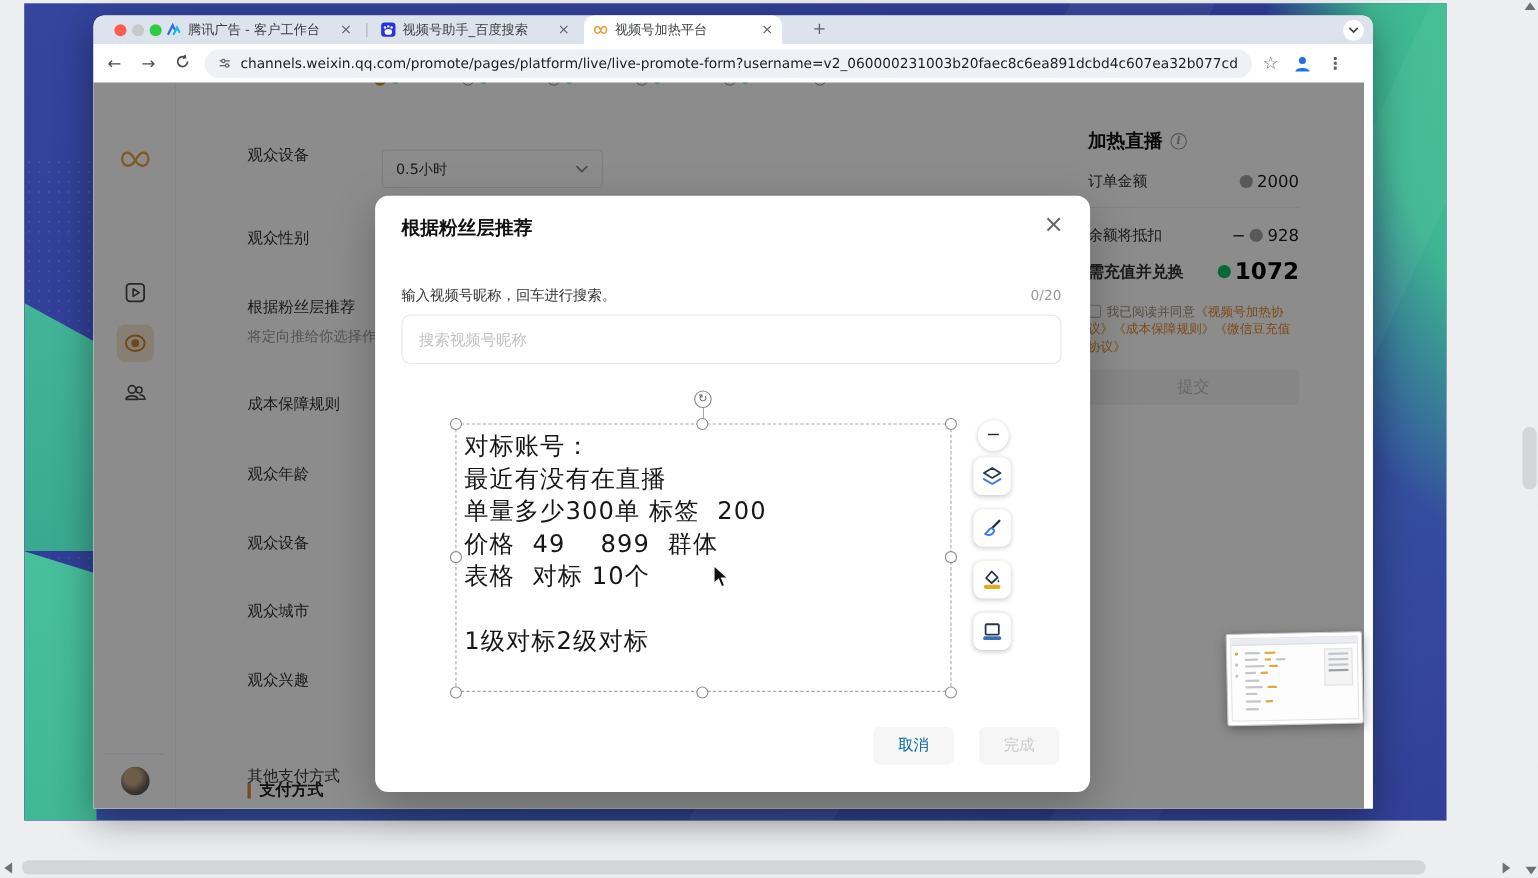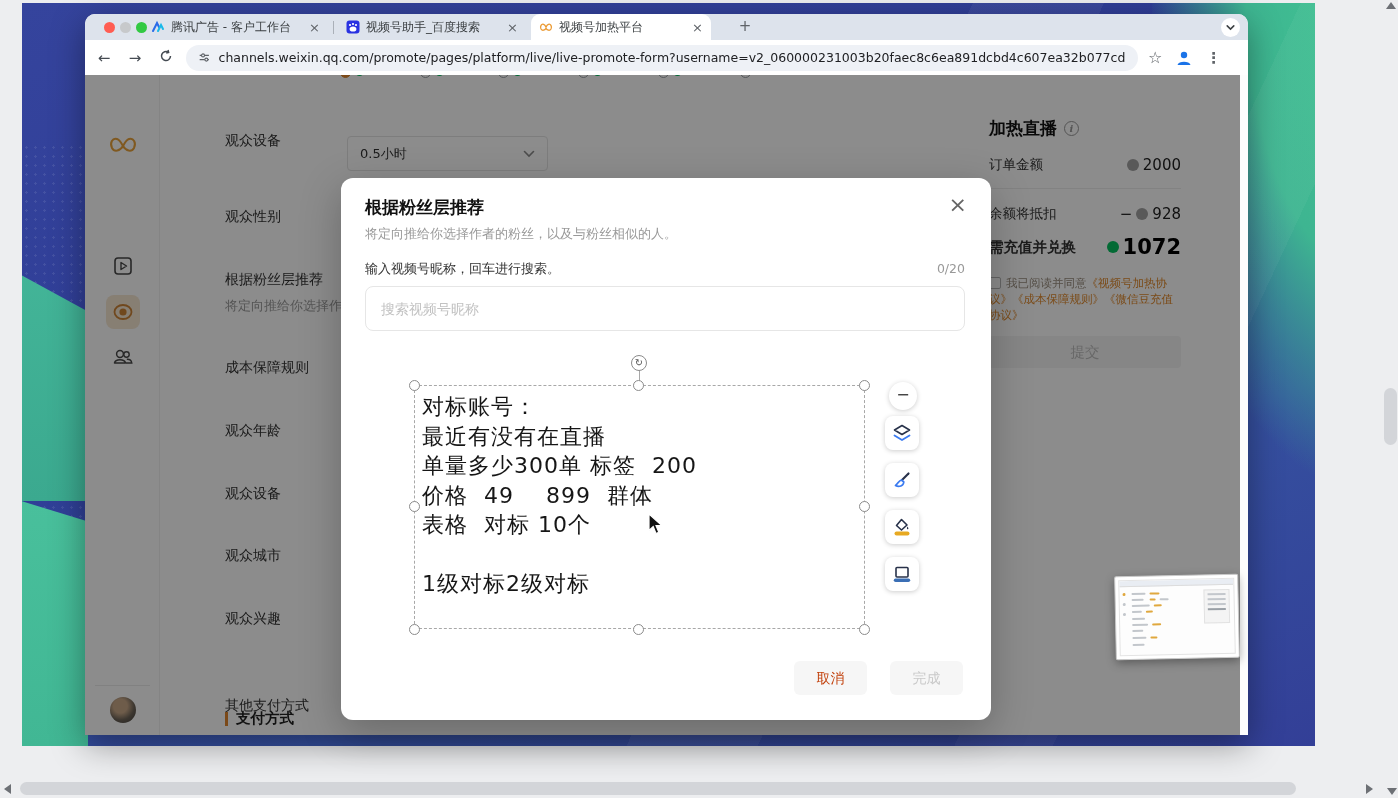--- a/index.html
+++ b/index.html
@@ -111,21 +111,21 @@
   .ftool { position:absolute; left:544px; top:204px; width:36px; }
   .ft-min { width:28px; height:28px; margin-left:4px; background:#fff; border-radius:50%; box-shadow:0 1px 5px rgba(0,0,0,.2);
     text-align:center; font-size:16px; line-height:26px; color:#333; }
   .ft-btn { width:34px; height:34px; margin-top:6px; background:#fff; border-radius:8px; box-shadow:0 1px 5px rgba(0,0,0,.2);
     display:flex; align-items:center; justify-content:center; }
   .ft-btn + .ft-btn { margin-top:13px; }
   .ft-btn:first-of-type { margin-top:11px; }
 
   .m-foot { position:absolute; right:28px; bottom:25px; display:flex; gap:23px; }
   .mbtn { width:73px; height:34px; border-radius:6px; background:#f6f6f6; text-align:center; line-height:34px; font-size:14px; }
-  .mbtn.cancel { color:#c2410c; }
+  .mbtn.cancel { color:#0369a1; }
   .mbtn.done { color:#c9c9c9; }
 
   
   .cursor { position:absolute; left:648px; top:513px; z-index:90; }
 
   
   .thumb { position:absolute; left:1115px; top:575px; width:124px; height:84px; background:#fff; border:1px solid #c9c9c9;
     border-radius:2px; box-shadow:0 3px 10px rgba(0,0,0,.35); z-index:60; transform:rotate(-1.2deg); padding:3px; }
   .t-in { position:relative; width:100%; height:100%; background:#fdfdfd; border:1px solid #e4e4e4; overflow:hidden; }
   .t-top { height:6px; background:#e9edf3; border-bottom:1px solid #dcdcdc; }
@@ -341,21 +341,20 @@
       </div>
     </div>
 
     <div class="scrollgutter"></div>
     <div class="dim"></div>
   </div>
 
   <div class="modal">
     <div class="m-title">根据粉丝层推荐</div>
     <div class="m-close">×</div>
-    <div class="m-sub">将定向推给你选择作者的粉丝，以及与粉丝相似的人。</div>
     <div class="m-lab">输入视频号昵称，回车进行搜索。</div>
     <div class="m-count">0/20</div>
     <input class="m-input" placeholder="搜索视频号昵称" style="">
 
     <div class="rot-line"></div>
     <div class="rot">↻</div>
     <div class="sel-box"></div>
     <div class="hd" style="left:68px;top:202px;"></div>
     <div class="hd" style="left:292px;top:202px;"></div>
     <div class="hd" style="left:518px;top:202px;"></div>

